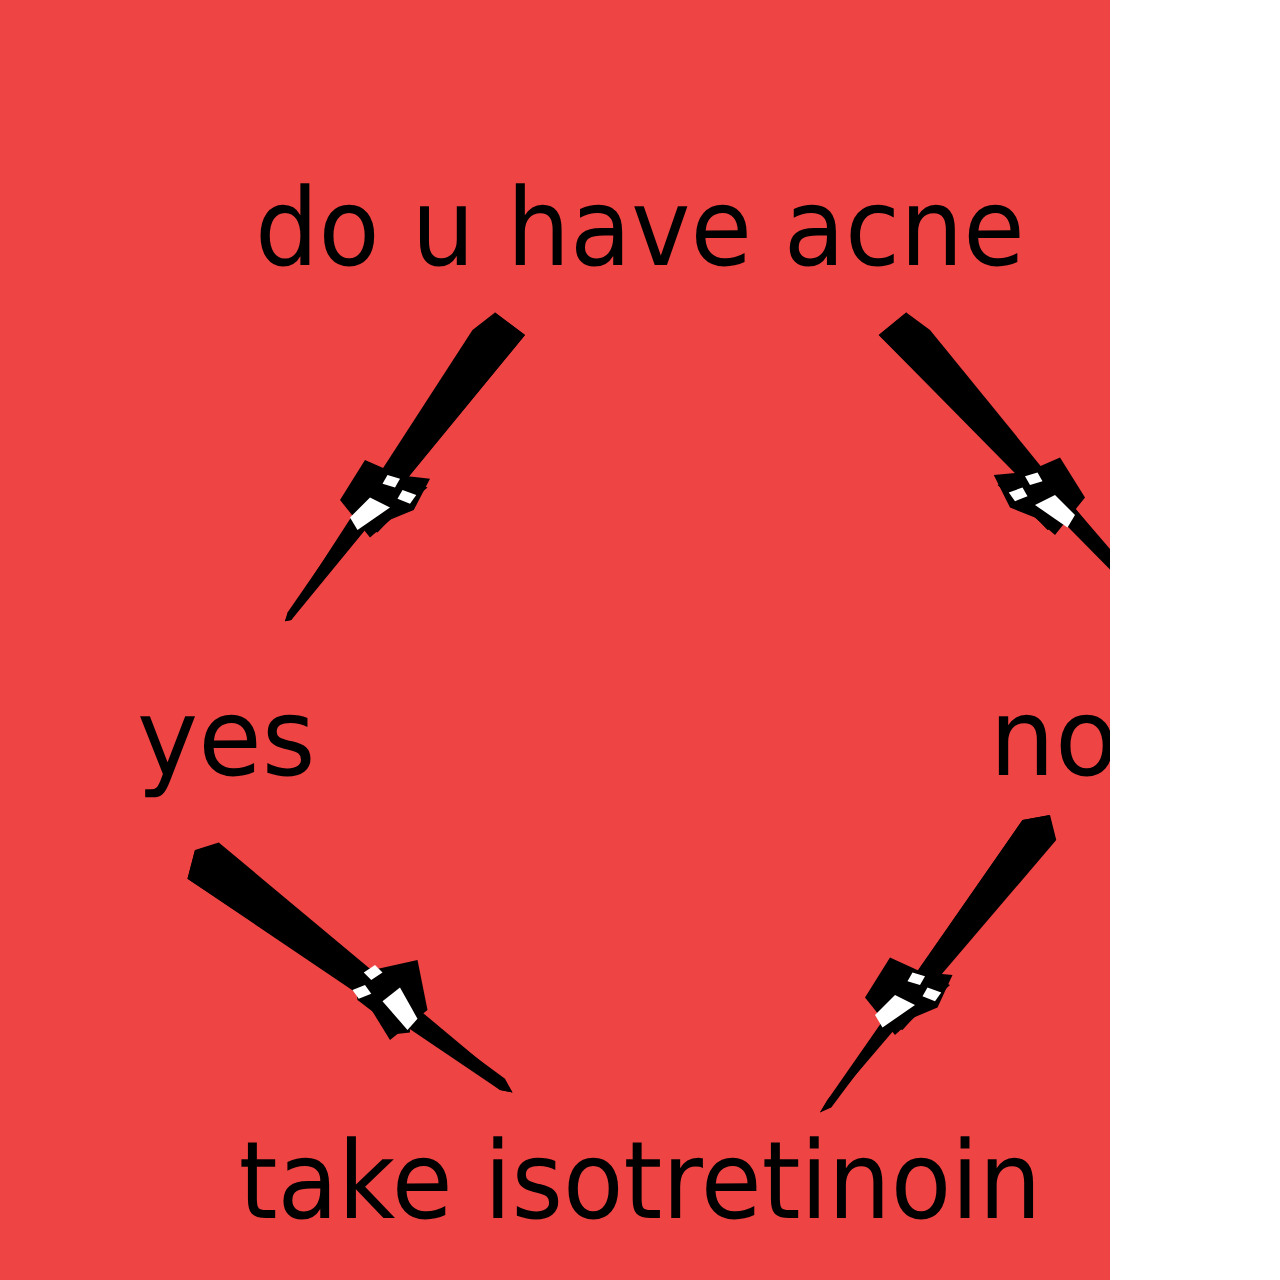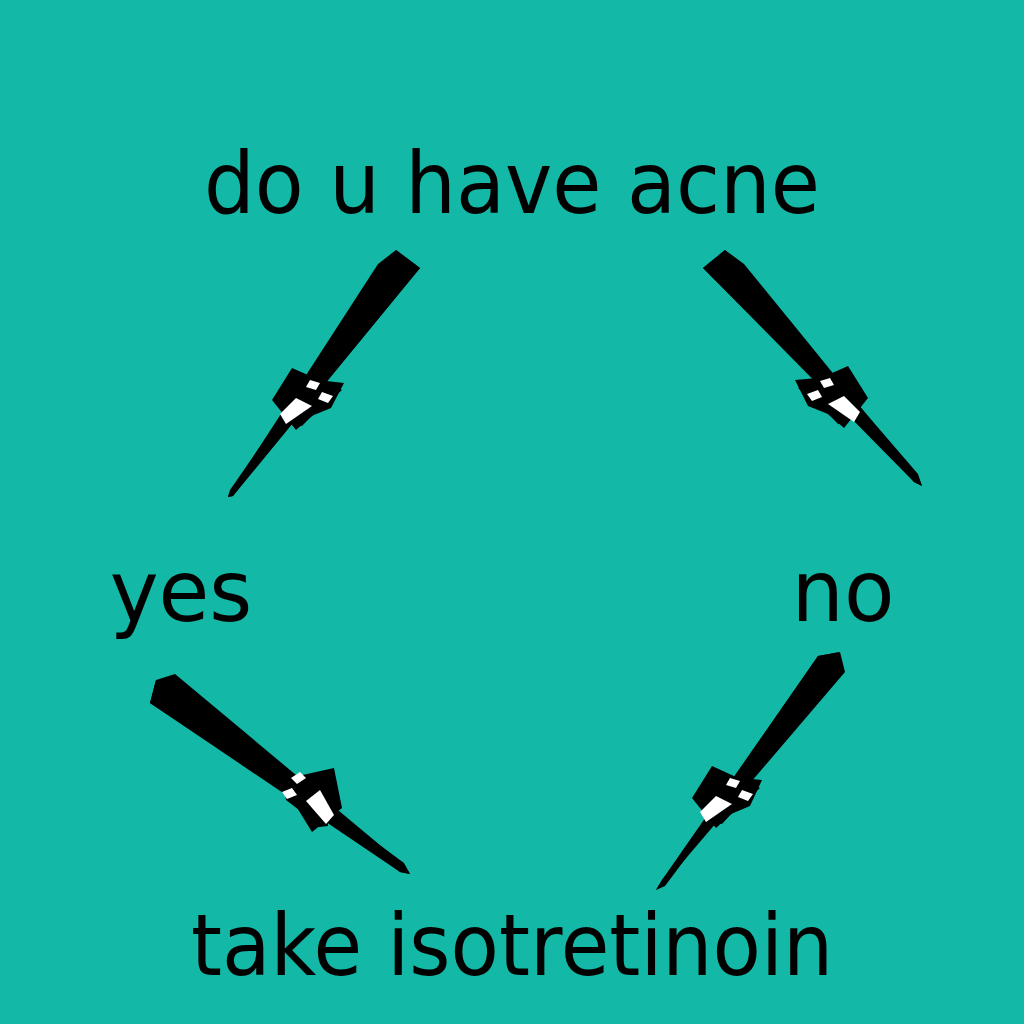--- a/index.html
+++ b/index.html
@@ -6,23 +6,23 @@
   html, body {
     margin: 0;
     padding: 0;
     background: #ffffff;
   }
   body {
     font-family: "DejaVu Sans", sans-serif;
   }
   #canvas {
     position: relative;
-    width: 1024px;
+    width: 888px;
     height: 1024px;
-    background: #14b8a6;
+    background: #ef4444;
     overflow: hidden;
   }
   .node-text {
     position: absolute;
     color: #000000;
     white-space: nowrap;
     font-weight: 400;
     line-height: 1;
     letter-spacing: 0px;
   }

